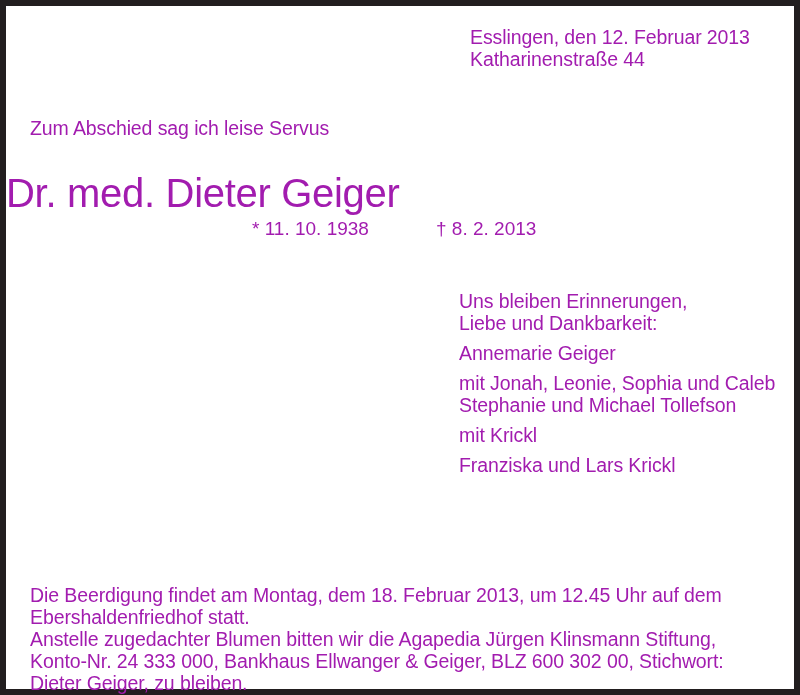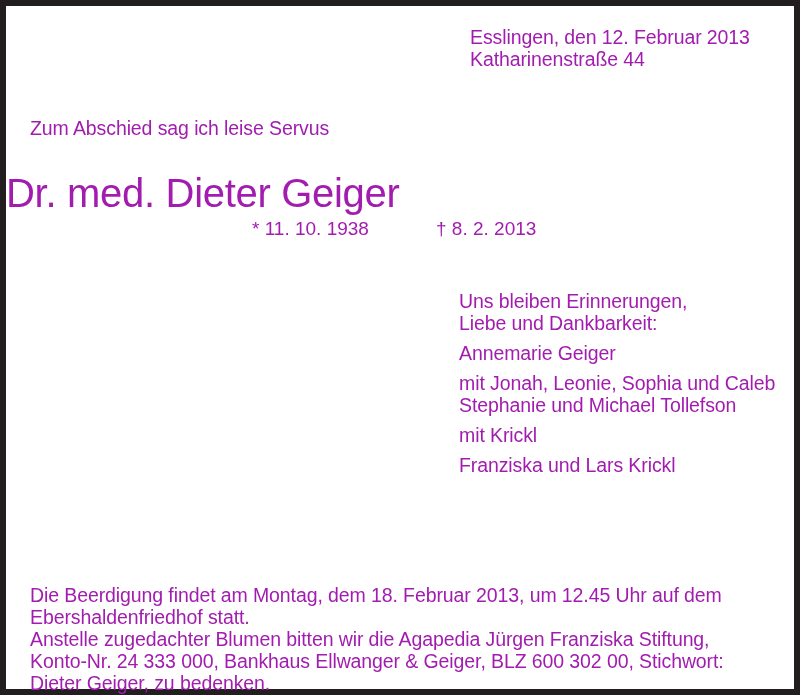--- a/index.html
+++ b/index.html
@@ -55,18 +55,18 @@
       <span class="line">mit Krickl</span>
     </div>
     <div class="group">
       <span class="line">Franziska und Lars Krickl</span>
     </div>
   </div>
 
   <div class="t small funeral">
     <span class="line">Die Beerdigung findet am Montag, dem 18. Februar 2013, um 12.45 Uhr auf dem</span>
     <span class="line">Ebershaldenfriedhof statt.</span>
-    <span class="line">Anstelle zugedachter Blumen bitten wir die Agapedia Jürgen Franziska Stiftung,</span>
+    <span class="line">Anstelle zugedachter Blumen bitten wir die Agapedia Jürgen Klinsmann Stiftung,</span>
     <span class="line">Konto-Nr. 24 333 000, Bankhaus Ellwanger &amp; Geiger, BLZ 600 302 00, Stichwort:</span>
-    <span class="line">Dieter Geiger, zu bedenken.</span>
+    <span class="line">Dieter Geiger, zu bleiben.</span>
   </div>
 
 </div>
 
 </body></html>

